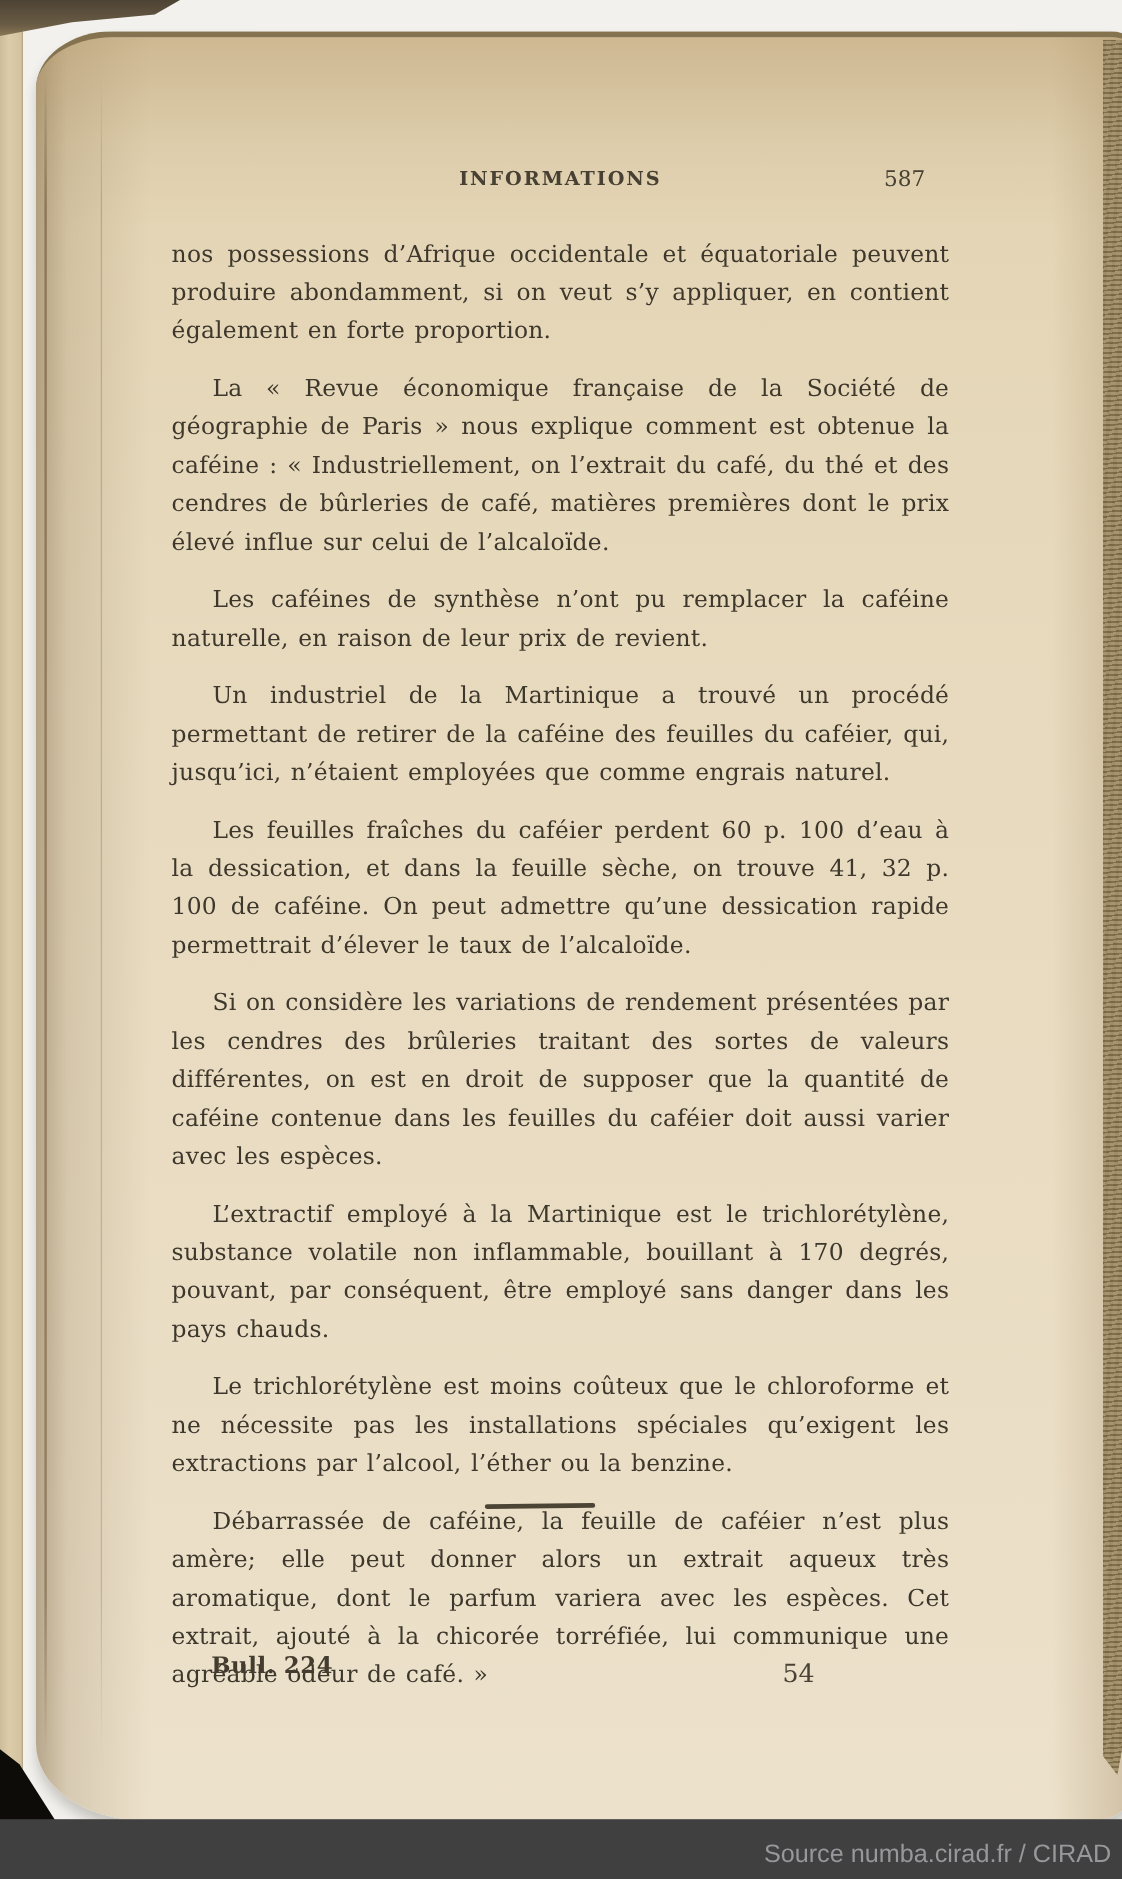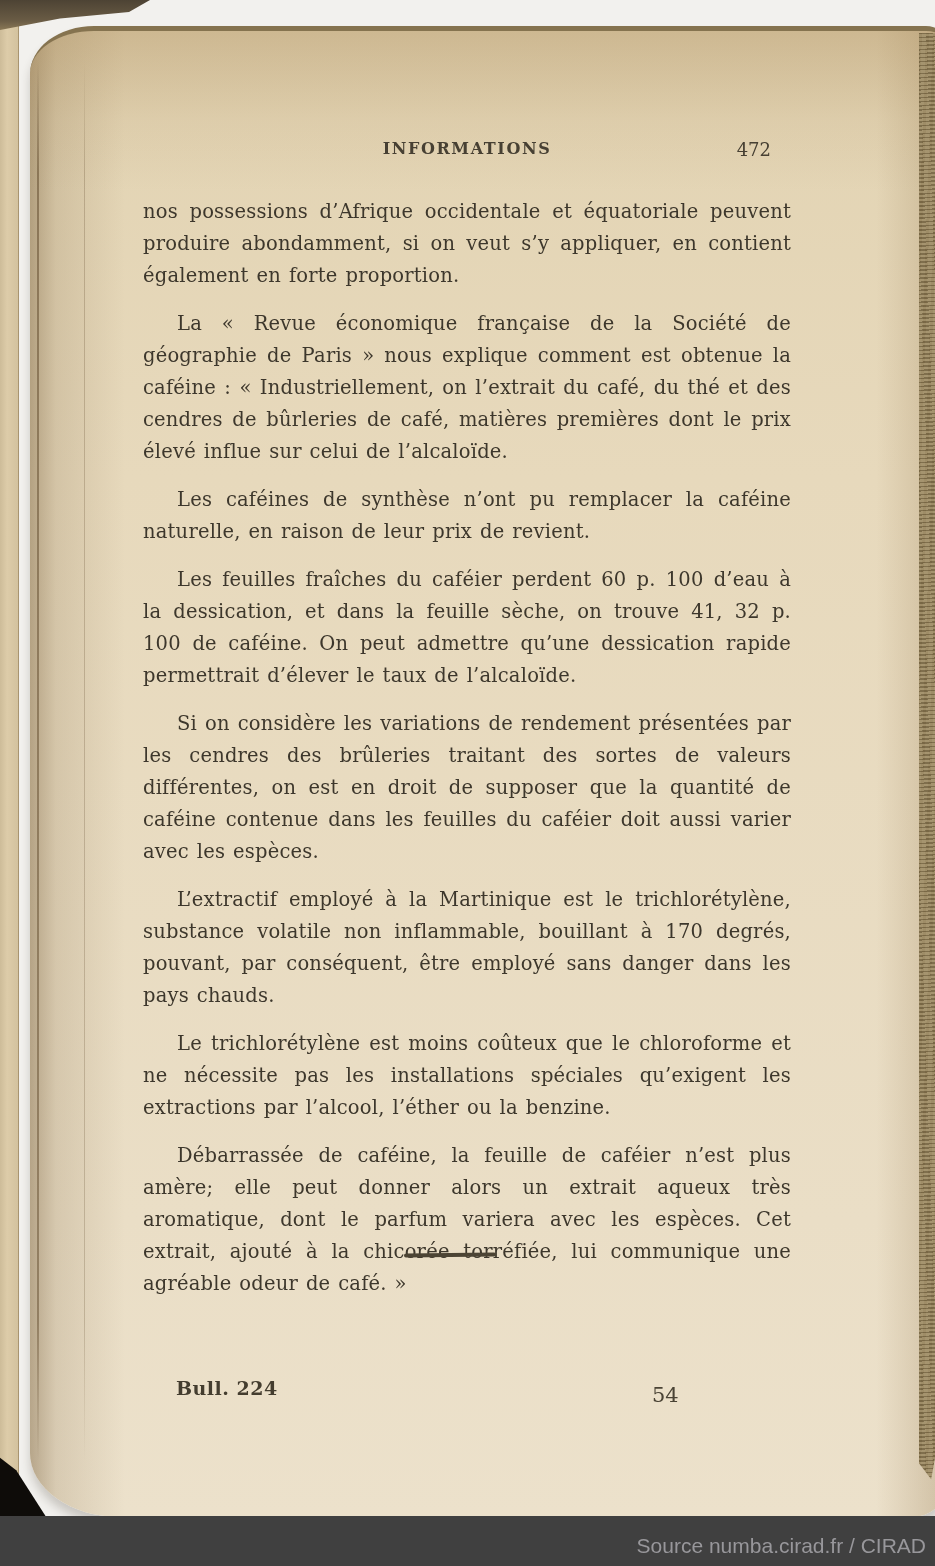--- a/index.html
+++ b/index.html
@@ -123,27 +123,28 @@
   <div class="spine-shadow-black"></div>
 
   <div class="page">
     <div class="gutter-crease crease-1"></div>
     <div class="gutter-crease crease-2"></div>
     <div class="fore-edge"></div>
 
     <div class="content">
       <div class="page-header">
         <div class="header-title">INFORMATIONS</div>
-        <div class="page-number">472</div>
+        <div class="page-number">587</div>
       </div>
 
       <div class="text-body">
         <p>nos possessions d’Afrique occidentale et équatoriale peuvent produire abondamment, si on veut s’y appliquer, en contient également en forte proportion.</p>
         <p class="indent">La « Revue économique française de la Société de géographie de Paris » nous explique comment est obtenue la caféine : « Industriellement, on l’extrait du café, du thé et des cendres de bûrleries de café, matières premières dont le prix élevé influe sur celui de l’alcaloïde.</p>
         <p class="indent">Les caféines de synthèse n’ont pu remplacer la caféine naturelle, en raison de leur prix de revient.</p>
+        <p class="indent">Un industriel de la Martinique a trouvé un procédé permettant de retirer de la caféine des feuilles du caféier, qui, jusqu’ici, n’étaient employées que comme engrais naturel.</p>
         <p class="indent">Les feuilles fraîches du caféier perdent 60 p. 100 d’eau à la dessication, et dans la feuille sèche, on trouve 41, 32 p. 100 de caféine. On peut admettre qu’une dessication rapide permettrait d’élever le taux de l’alcaloïde.</p>
         <p class="indent">Si on considère les variations de rendement présentées par les cendres des brûleries traitant des sortes de valeurs différentes, on est en droit de supposer que la quantité de caféine contenue dans les feuilles du caféier doit aussi varier avec les espèces.</p>
         <p class="indent">L’extractif employé à la Martinique est le trichlorétylène, substance volatile non inflammable, bouillant à 170 degrés, pouvant, par conséquent, être employé sans danger dans les pays chauds.</p>
         <p class="indent">Le trichlorétylène est moins coûteux que le chloroforme et ne nécessite pas les installations spéciales qu’exigent les extractions par l’alcool, l’éther ou la benzine.</p>
         <p class="indent">Débarrassée de caféine, la feuille de caféier n’est plus amère; elle peut donner alors un extrait aqueux très aromatique, dont le parfum variera avec les espèces. Cet extrait, ajouté à la chicorée torréfiée, lui communique une agréable odeur de café. »</p>
       </div>
     </div>
 
     <div class="section-divider"></div>
 

